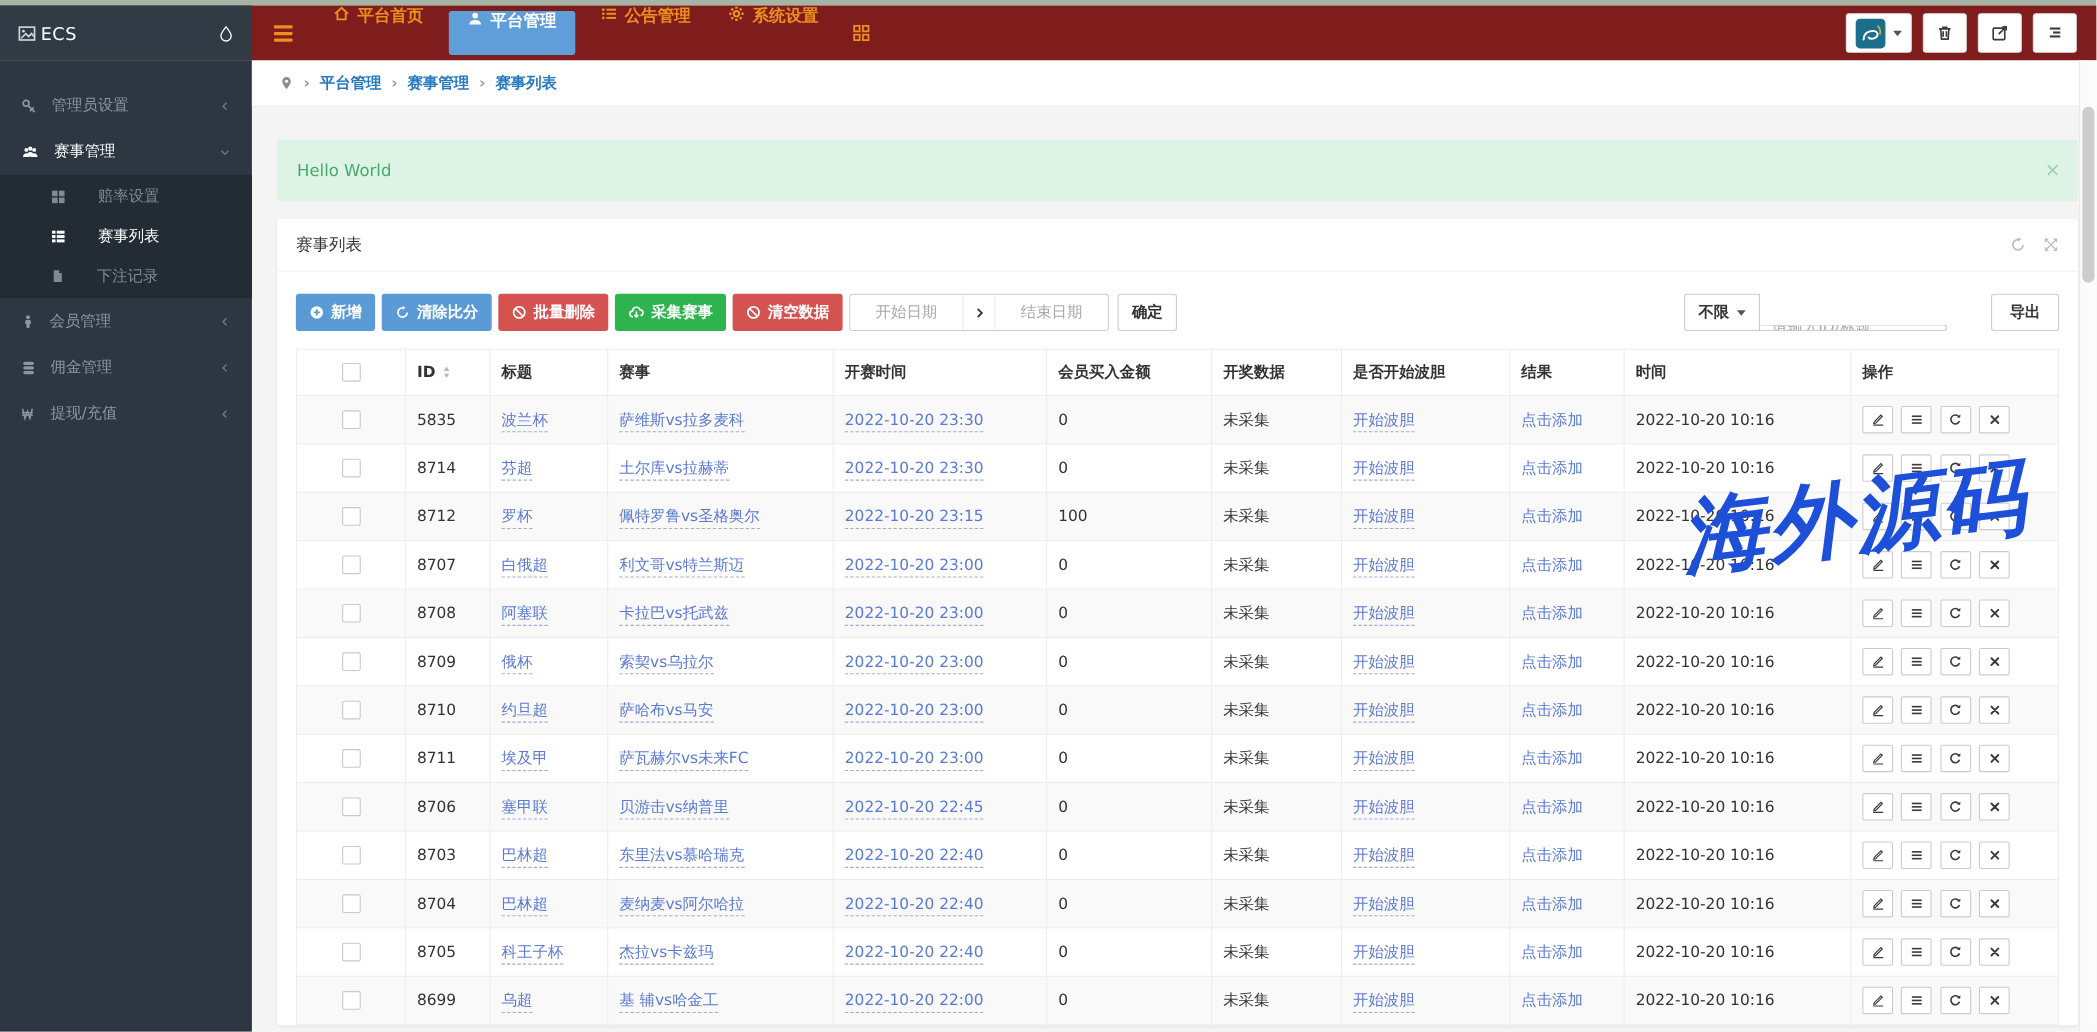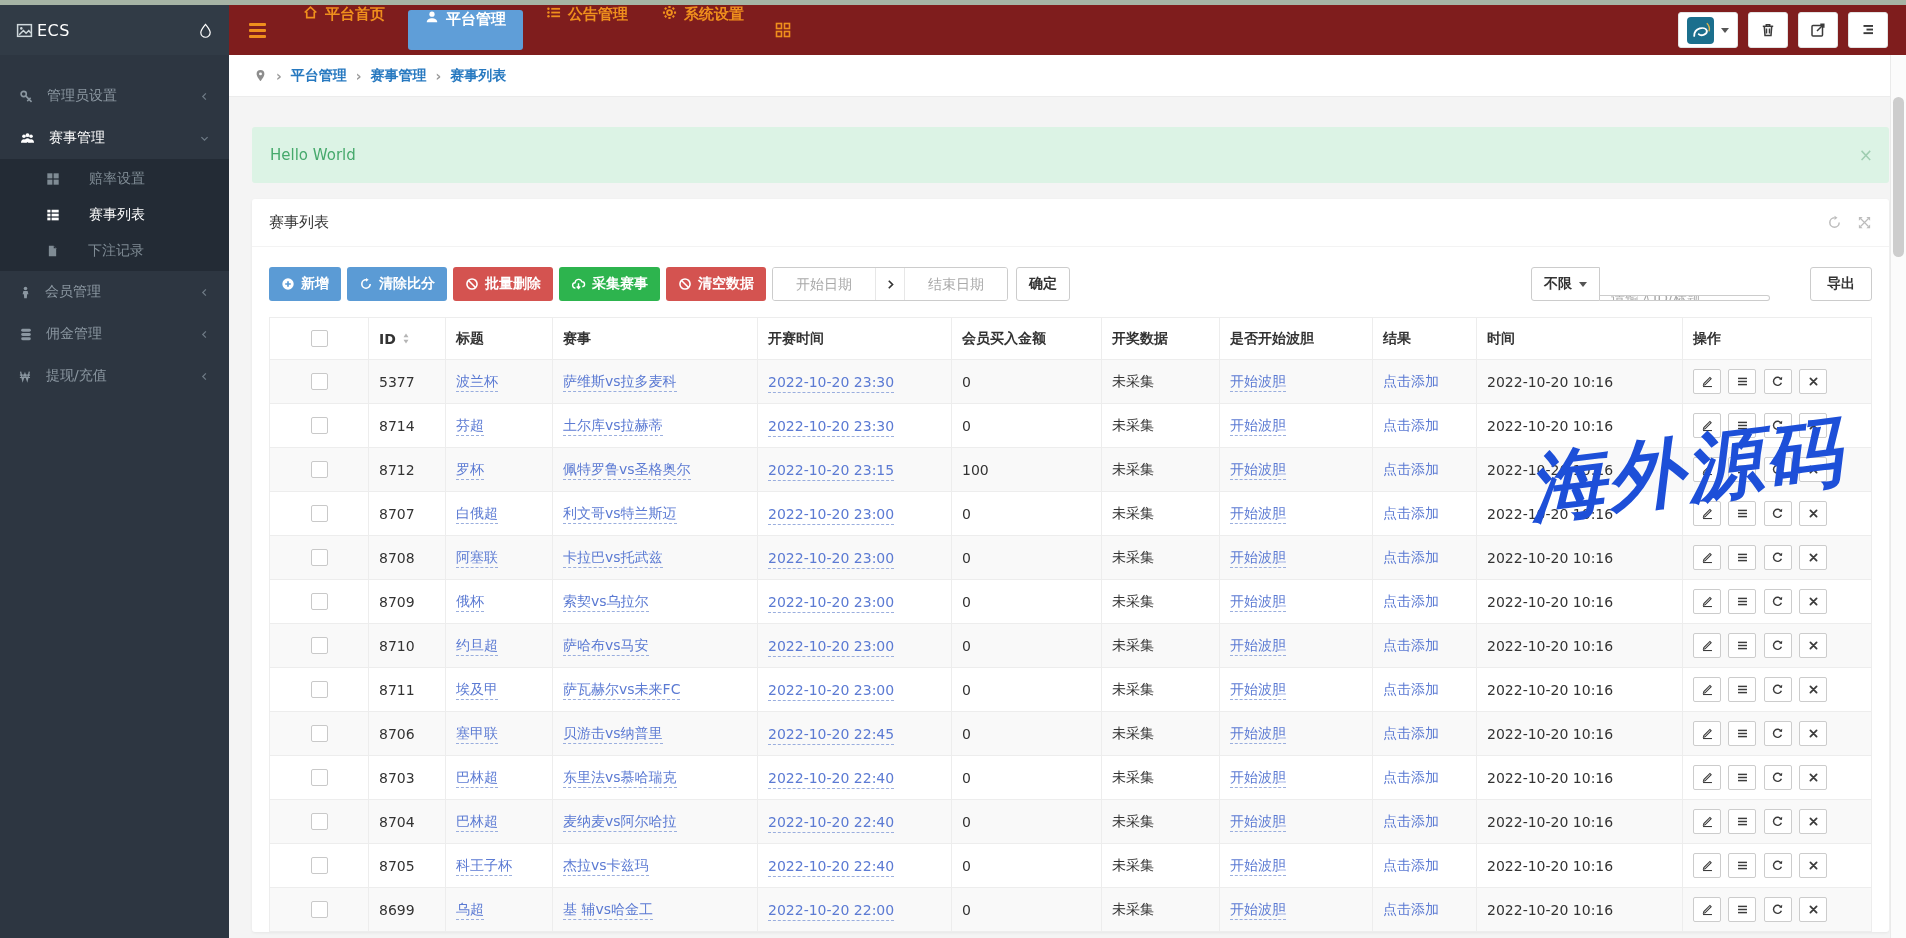--- a/index.html
+++ b/index.html
@@ -493,21 +493,21 @@
                   <th>是否开始波胆</th>
                   <th>结果</th>
                   <th>时间</th>
                   <th>操作</th>
                 </tr>
               </thead>
               <tbody>
 
                   <tr>
                     <td class="cb-cell"><input type="checkbox" style=""></td>
-                    <td>5377</td>
+                    <td>5835</td>
                     <td><a class="lnk dashed">波兰杯</a></td>
                     <td><a class="lnk dashed">萨维斯vs拉多麦科</a></td>
                     <td><a class="lnk dashed">2022-10-20 23:30</a></td>
                     <td>0</td>
                     <td>未采集</td>
                     <td><a class="lnk dashed">开始波胆</a></td>
                     <td><a class="lnk">点击添加</a></td>
                     <td>2022-10-20 10:16</td>
                     <td>
                       <button class="act-btn">

